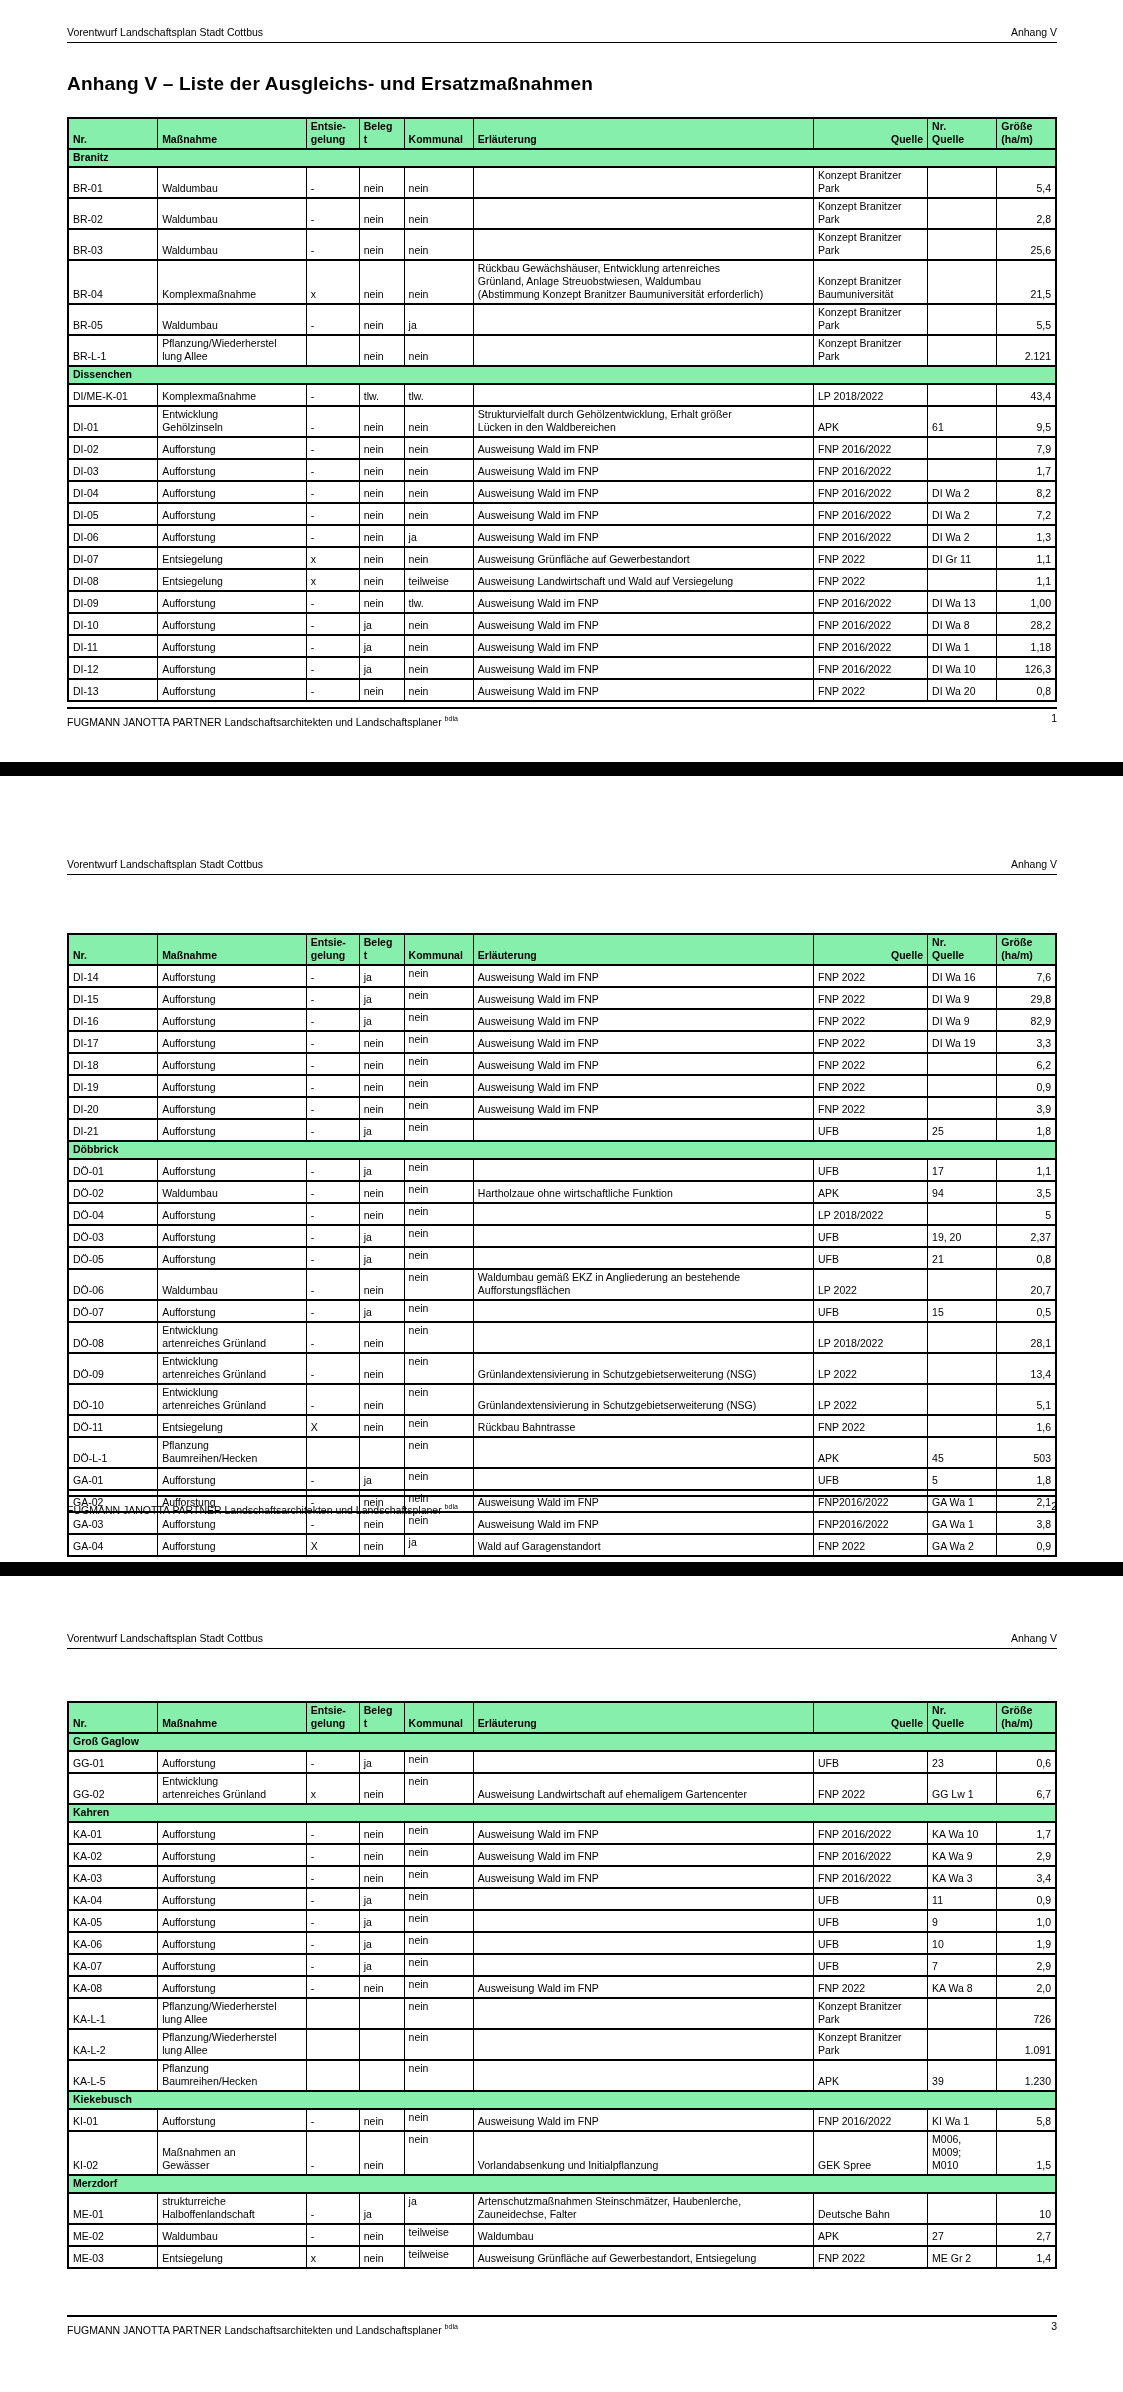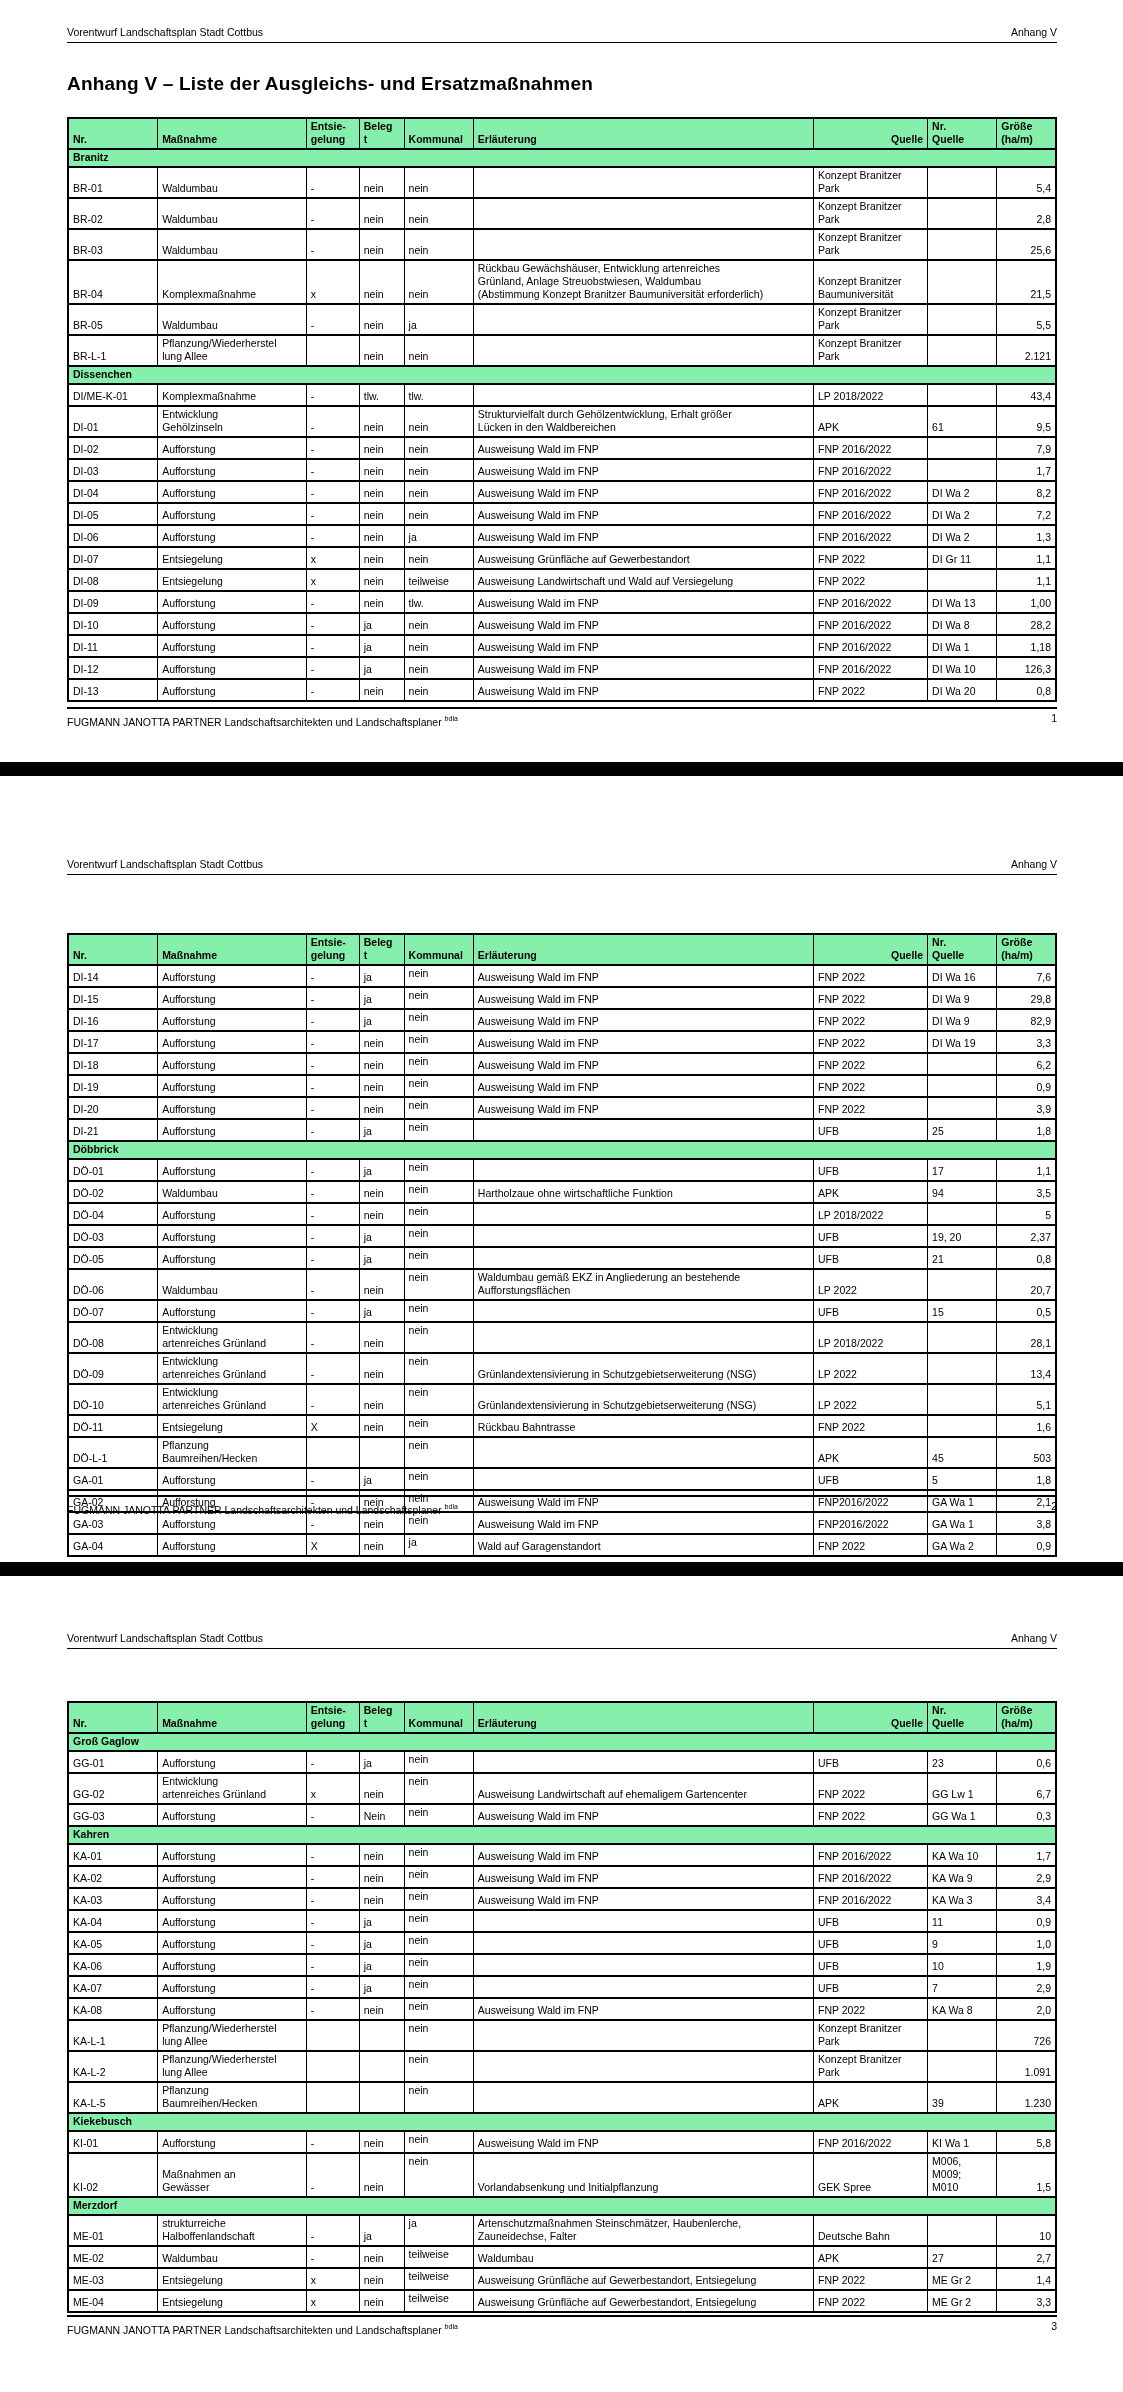--- a/index.html
+++ b/index.html
@@ -709,31 +709,20 @@
               <td class="c1">Entwicklung
 artenreiches Grünland</td>
               <td class="c2">x</td>
               <td class="c3">nein</td>
               <td class="c4">nein</td>
               <td class="c5">Ausweisung Landwirtschaft auf ehemaligem Gartencenter</td>
               <td class="c6">FNP 2022</td>
               <td class="c7">GG Lw 1</td>
               <td class="c8">6,7</td>
             </tr>
-            <tr>
-              <td class="c0">GG-03</td>
-              <td class="c1">Aufforstung</td>
-              <td class="c2">-</td>
-              <td class="c3">Nein</td>
-              <td class="c4">nein</td>
-              <td class="c5">Ausweisung Wald im FNP</td>
-              <td class="c6">FNP 2022</td>
-              <td class="c7">GG Wa 1</td>
-              <td class="c8">0,3</td>
-            </tr>
             <tr class="section">
               <td colspan="9">Kahren</td>
             </tr>
             <tr>
               <td class="c0">KA-01</td>
               <td class="c1">Aufforstung</td>
               <td class="c2">-</td>
               <td class="c3">nein</td>
               <td class="c4">nein</td>
               <td class="c5">Ausweisung Wald im FNP</td>
@@ -914,31 +903,20 @@
             <tr>
               <td class="c0">ME-03</td>
               <td class="c1">Entsiegelung</td>
               <td class="c2">x</td>
               <td class="c3">nein</td>
               <td class="c4">teilweise</td>
               <td class="c5">Ausweisung Grünfläche auf Gewerbestandort, Entsiegelung</td>
               <td class="c6">FNP 2022</td>
               <td class="c7">ME Gr 2</td>
               <td class="c8">1,4</td>
-            </tr>
-            <tr>
-              <td class="c0">ME-04</td>
-              <td class="c1">Entsiegelung</td>
-              <td class="c2">x</td>
-              <td class="c3">nein</td>
-              <td class="c4">teilweise</td>
-              <td class="c5">Ausweisung Grünfläche auf Gewerbestandort, Entsiegelung</td>
-              <td class="c6">FNP 2022</td>
-              <td class="c7">ME Gr 2</td>
-              <td class="c8">3,3</td>
             </tr>
           </tbody>
         </table>
       </div>
     <div class="page-footer">
       <span><span>FUGMANN JANOTTA PARTNER Landschaftsarchitekten und Landschaftsplaner</span> <sup>bdla</sup></span>
       <span>3</span>
     </div>
   </section>
 

